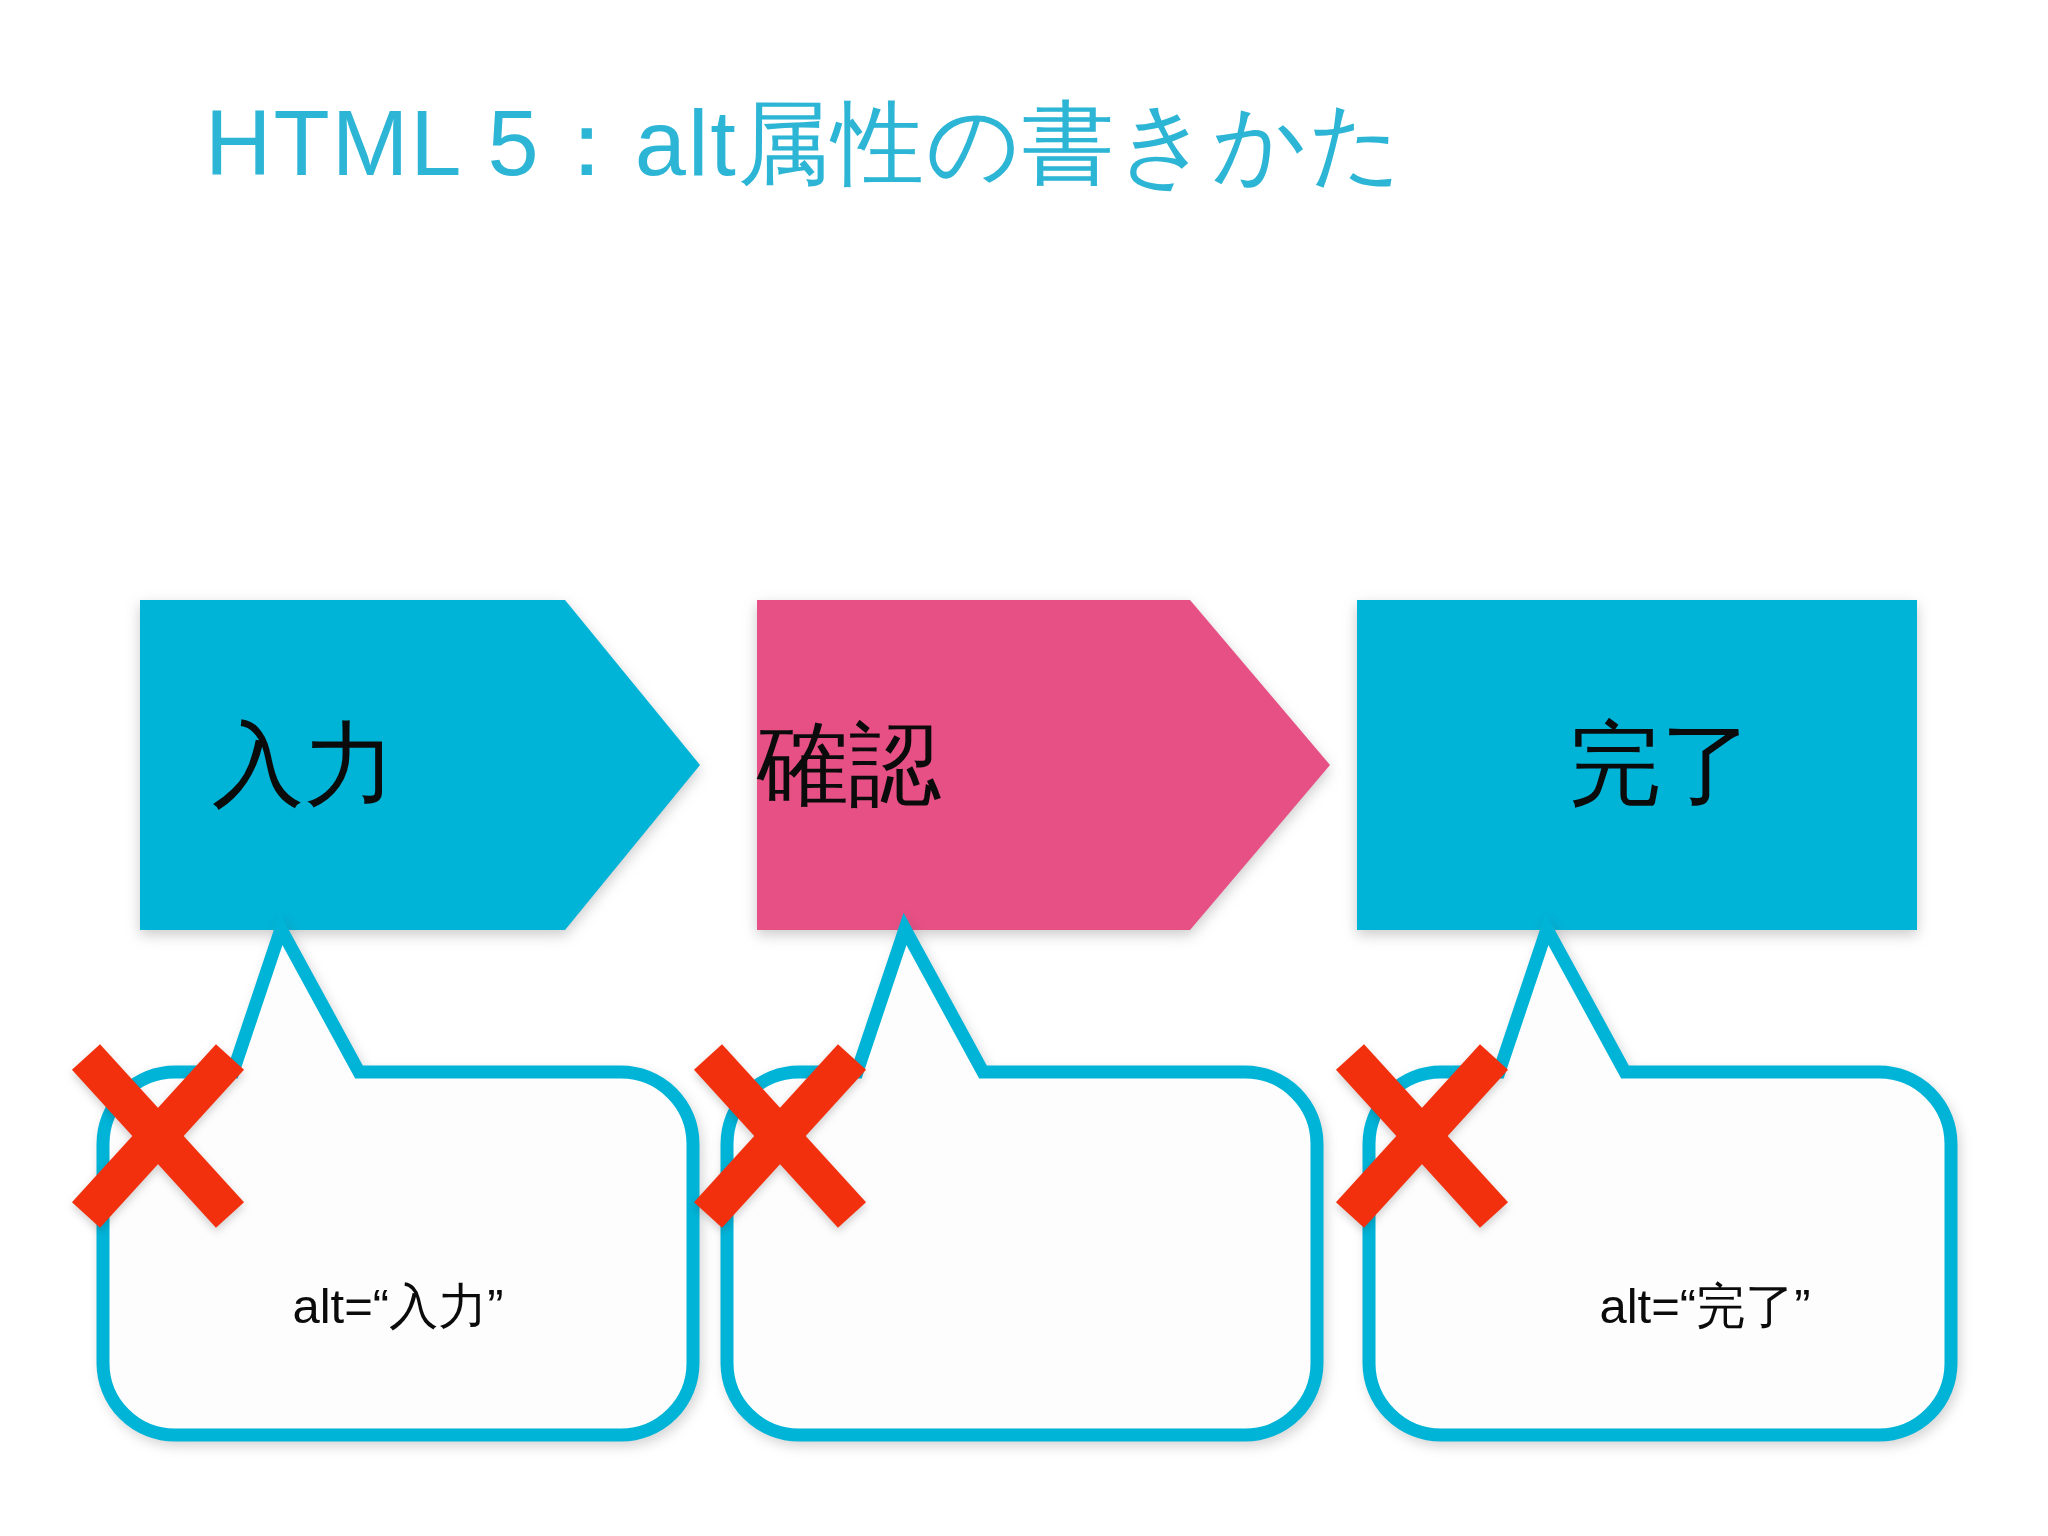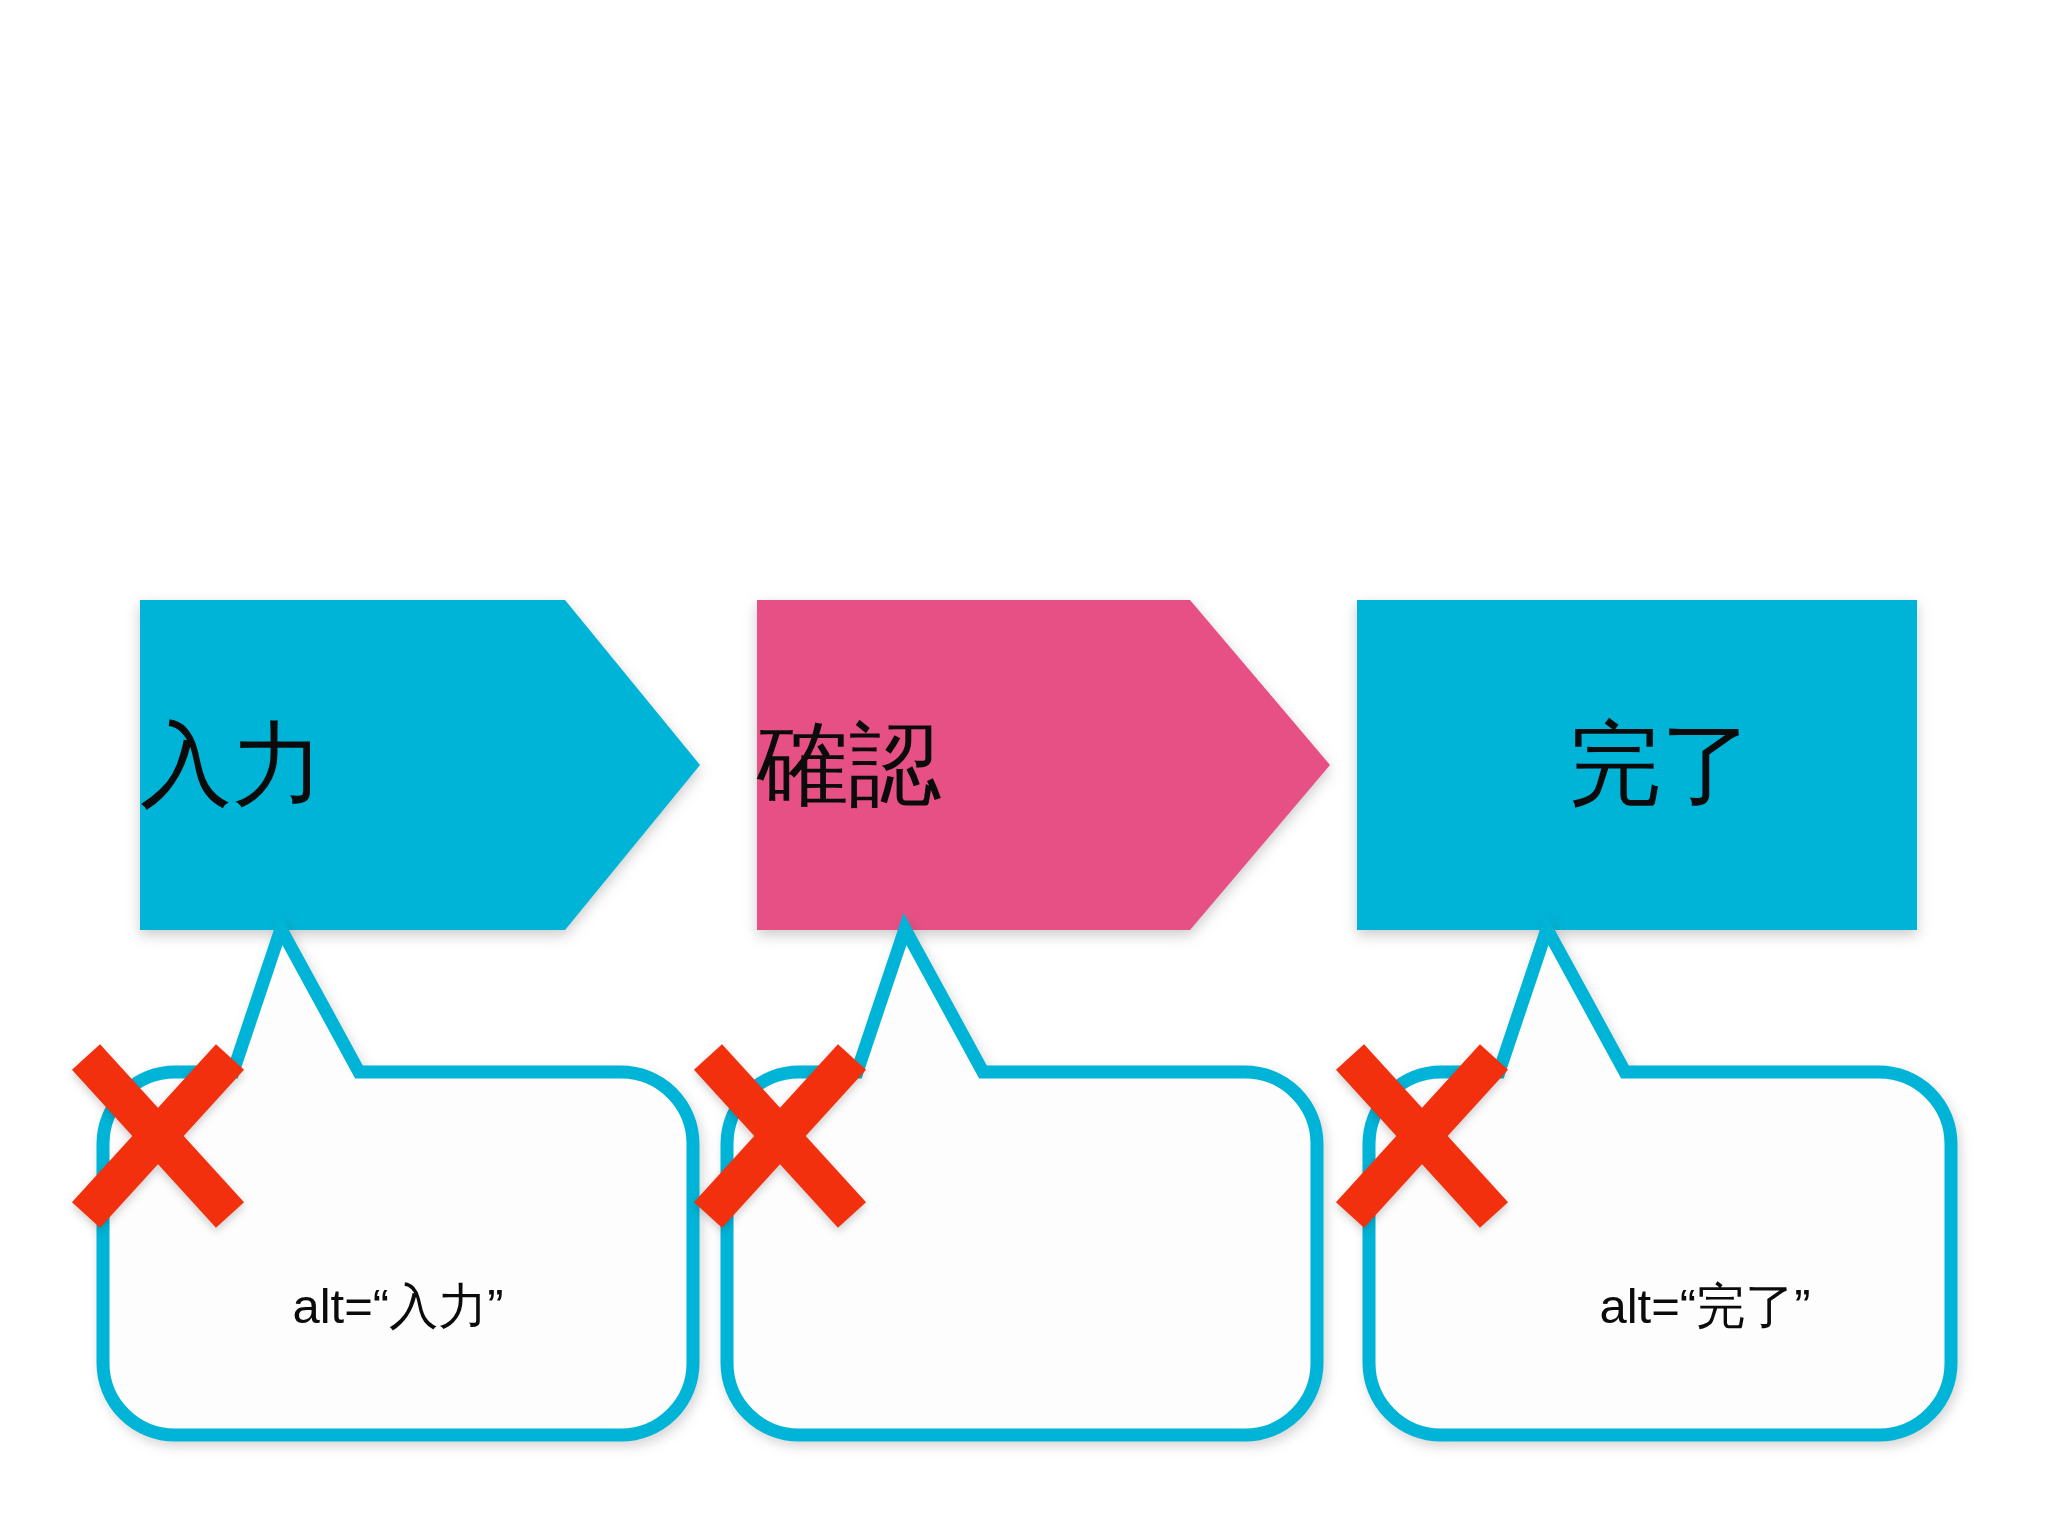--- a/index.html
+++ b/index.html
@@ -45,21 +45,21 @@
     position:absolute;left:84px;top:250px;
     font-size:38px;font-weight:400;letter-spacing:2px;
     color:var(--text-black);white-space:nowrap;
   }
   .step-label{
     position:absolute;top:600px;height:330px;
     display:flex;align-items:center;
     font-size:92px;color:var(--text-black);
     white-space:nowrap;
   }
-  .step-label.l1{left:140px;width:430px;}
+  .step-label.l1{left:140px;width:430px;padding-left:72px;}
   .step-label.l2{left:757px;width:433px;}
   .step-label.l3{left:1357px;width:608px;justify-content:center;padding-left:0;}
   .bubble-text{
     position:absolute;top:1252px;height:110px;width:590px;
     display:flex;align-items:center;justify-content:center;
     font-size:49px;color:var(--text-black);white-space:nowrap;
   }
   .bubble-text.b1{left:103px;}
   .bubble-text.b2{left:727px;}
   .bubble-text.b3{left:1410px;}
@@ -95,20 +95,21 @@
     <g class="xmark">
       <line x1="708" y1="1057" x2="852" y2="1215"></line>
       <line x1="852" y1="1057" x2="708" y2="1215"></line>
     </g>
     <g class="xmark">
       <line x1="1350" y1="1057" x2="1494" y2="1215"></line>
       <line x1="1494" y1="1057" x2="1350" y2="1215"></line>
     </g>
   </svg>
 
+  <h1 class="page-title">HTML 5：alt属性の書きかた</h1>
 
   <div class="step-label l1">入力</div>
   <div class="step-label l2">確認</div>
   <div class="step-label l3">完了</div>
 
   <div class="bubble-text b1">alt=“入力”</div>
   <div class="bubble-text b3">alt=“完了”</div>
 
 </div>
 

